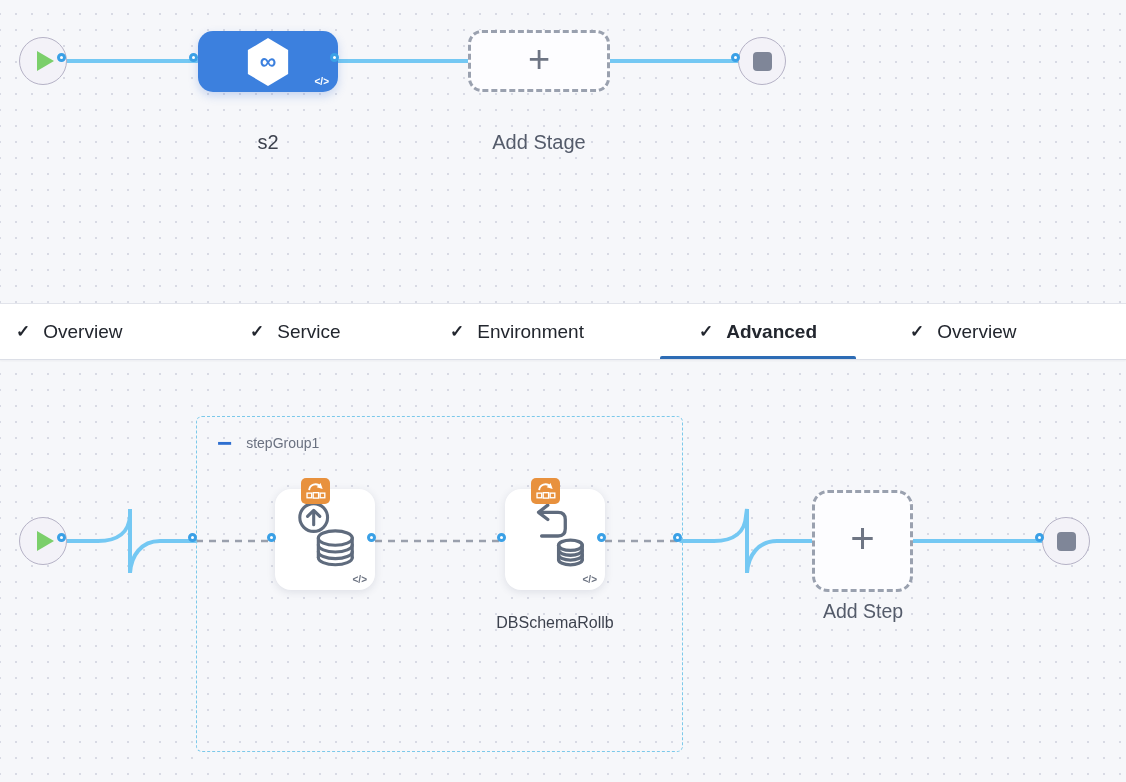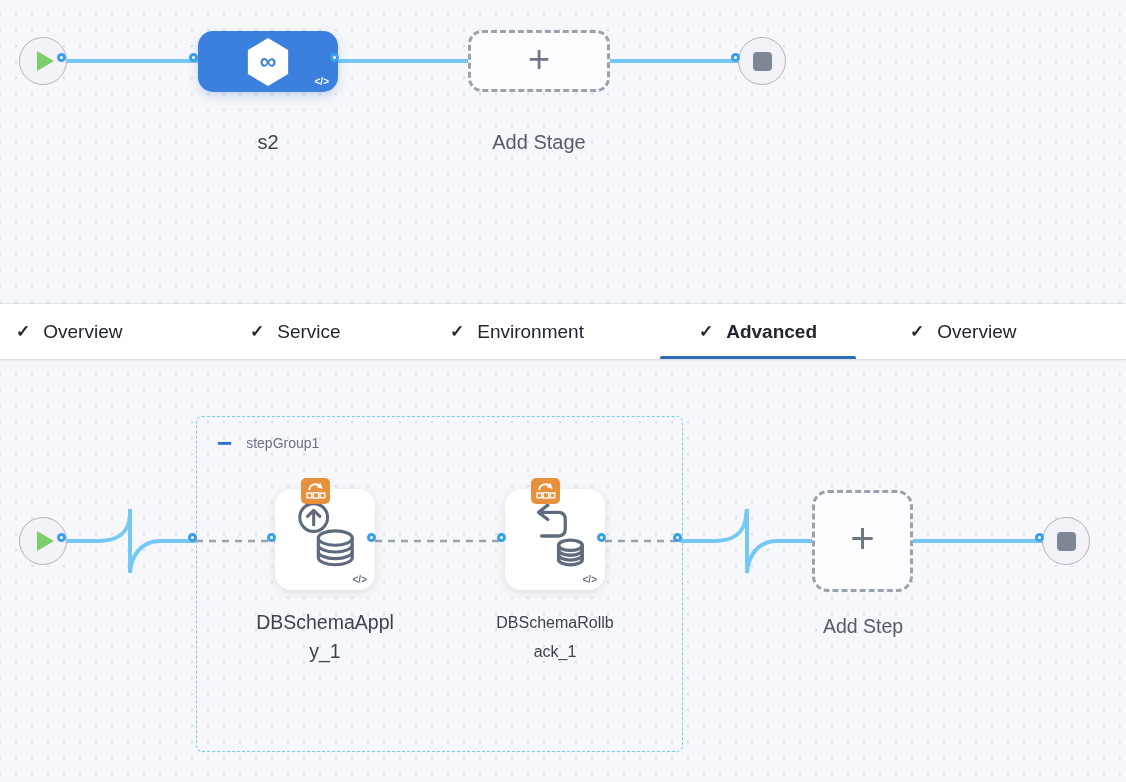--- a/index.html
+++ b/index.html
@@ -248,22 +248,17 @@
 
   <div class="port" style="left:57px;   top:173px;"></div>
   <div class="port" style="left:188px;  top:173px;"></div>
   <div class="port" style="left:267px;  top:173px;"></div>
   <div class="port" style="left:367px;  top:173px;"></div>
   <div class="port" style="left:497px;  top:173px;"></div>
   <div class="port" style="left:597px;  top:173px;"></div>
   <div class="port" style="left:673px;  top:173px;"></div>
   <div class="port" style="left:1035px; top:173px;"></div>
 
-  <div class="graph-label" style="left:245px; top:248px; width:160px; font-size:19.5px; line-height:29px;">
-    <div>DBSchemaAppl</div>
-    <div>y_1</div>
-  </div>
   <div class="graph-label" style="left:475px; top:248px; width:160px; font-size:16px; line-height:29px;">
     <div>DBSchemaRollb</div>
-    <div>ack_1</div>
-  </div>
-  <div class="graph-label muted-label" style="left:793px; top:255px; width:140px; font-size:19.5px;">Add Step</div>
+  </div>
+  <div class="graph-label muted-label" style="left:793px; top:240px; width:140px; font-size:19.5px;">Add Step</div>
 </div>
 
 </body></html>

